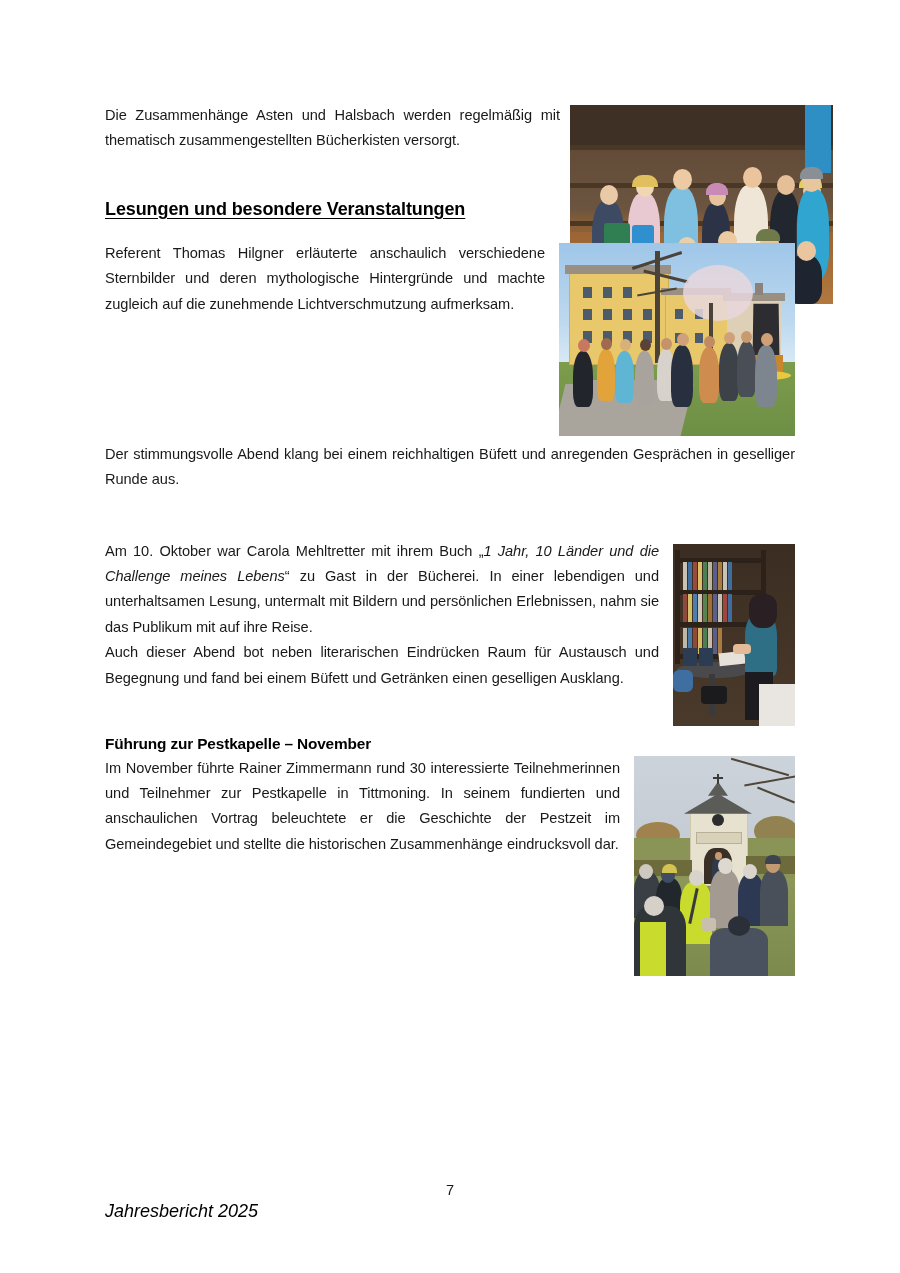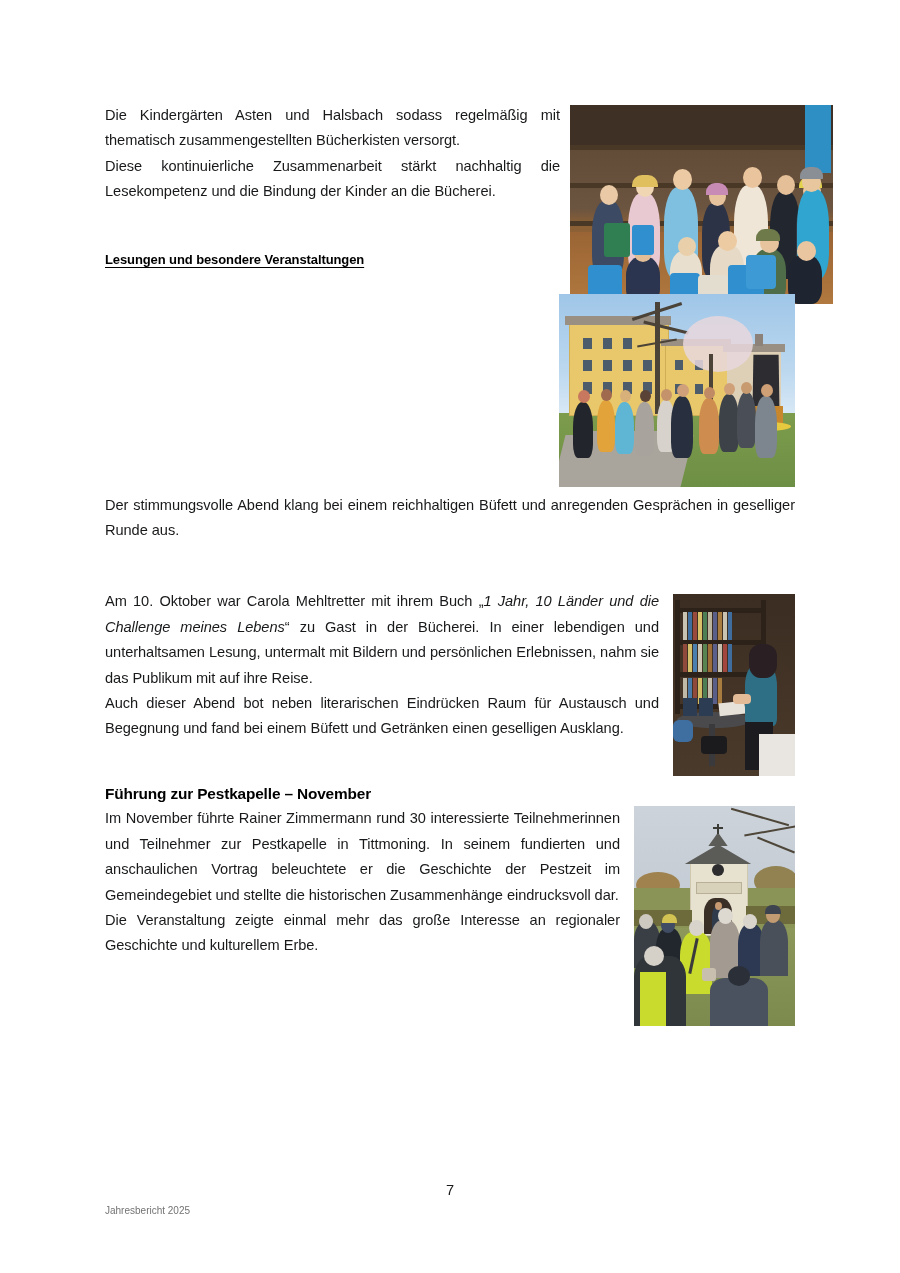--- a/index.html
+++ b/index.html
@@ -35,21 +35,21 @@
     margin: 0;
     text-align: justify;
     letter-spacing: -0.05px;
     color: #18191b;
   }
 
   em.ital { font-style: italic; }
 
   
   .section-heading {
-    font-size: 13px;
+    font-size: 18px;
     font-weight: bold;
     line-height: 26px;
     margin: 0;
     text-decoration: underline;
     text-underline-offset: 3px;
     letter-spacing: -0.1px;
     color: #000000;
   }
   .sub-heading {
     font-size: 15.4px;
@@ -109,23 +109,24 @@
     top: 1180px;
     text-align: center;
     font-size: 14.6px;
     line-height: 20px;
     color: #18191b;
   }
   .footer-left {
     position: absolute;
     left: 105px;
     top: 1200px;
-    font-size: 10px;
+    font-size: 18px;
     line-height: 22px;
-    color: #737373;
+    color: #000000;
+    font-style: italic;
   }
 
   
   .scene { position: absolute; inset: 0; }
   .o { position: absolute; }
 
   
   .p1-bg { inset: 0; background: linear-gradient(#5b4632 0%, #6b5440 52%, #8a5f35 60%, #a8703c 100%); }
   .p1-shelf { background: #4a3826; height: 5px; left: 0; right: 0; }
   .p1-kid { border-radius: 40% 40% 30% 30%; }
@@ -245,22 +246,21 @@
       <div class="o" style="left:158px;top:160px;width:36px;height:39px;background:#2f8fcf;border-radius:4px;"></div>
       <div class="o" style="left:34px;top:118px;width:26px;height:34px;background:#2f7f53;border-radius:3px;"></div>
       <div class="o" style="left:62px;top:120px;width:22px;height:30px;background:#2f8fcf;border-radius:3px;"></div>
       <div class="o" style="left:176px;top:150px;width:30px;height:34px;background:#3d9ad4;border-radius:4px;"></div>
     </div>
   </div>
 
   <div class="content">
 
     <div class="wrap-1">
-      <p class="body">Die Kindergärten Asten und Halsbach sodass regelmäßig mit thematisch zusammengestellten Bücherkisten versorgt.</p>
-      <p class="body">Diese kontinuierliche Zusammenarbeit stärkt nachhaltig die Lesekompetenz und die Bindung der Kinder an die Bücherei.</p>
+      <p class="body">Die Zusammenhänge Asten und Halsbach werden regelmäßig mit thematisch zusammengestellten Bücherkisten versorgt.</p>
     </div>
 
     <div class="gap-sec-head"></div>
 
     <h2 class="section-heading">Lesungen und besondere Veranstaltungen</h2>
 
     <div class="gap-after-sechead"></div>
 
 
     <div class="photo photo-2" role="img" aria-label="Besuchergruppe mit mobiler Sternwarte vor dem gelben Büchereigebäude">
@@ -323,20 +323,21 @@
         <div class="o p1-head" style="left:145px;top:93px;width:11px;height:12px;background:#c08b64;"></div>
         <div class="o p2-person" style="left:160px;top:100px;width:20px;height:58px;background:#3d4249;"></div>
         <div class="o p1-head" style="left:165px;top:89px;width:11px;height:12px;background:#d0a179;"></div>
         <div class="o p2-person" style="left:178px;top:98px;width:19px;height:56px;background:#4a4f57;"></div>
         <div class="o p1-head" style="left:182px;top:88px;width:11px;height:12px;background:#c79a70;"></div>
         <div class="o p2-person" style="left:196px;top:102px;width:22px;height:62px;background:#7d858e;"></div>
         <div class="o p1-head" style="left:202px;top:90px;width:12px;height:13px;background:#cf9f76;"></div>
       </div>
     </div>
 
+    <p class="body">Referent Thomas Hilgner erläuterte anschaulich verschiedene Sternbilder und deren mythologische Hintergründe und machte zugleich auf die zunehmende Lichtverschmutzung aufmerksam.</p>
     <div class="clearer"></div>
     <p class="body">Der stimmungsvolle Abend klang bei einem reichhaltigen Büfett und anregenden Gesprächen in geselliger Runde aus.</p>
 
     <div class="gap-block"></div>
 
     <div class="photo photo-3" role="img" aria-label="Carola Mehltretter liest aus ihrem Buch in der Bücherei">
       <div class="scene" aria-hidden="true">
         <div class="o p3-bg"></div>
 
         <div class="o p3-shelf" style="left:6px;top:14px;width:84px;height:5px;"></div>
@@ -458,20 +459,19 @@
         <div class="o" style="left:76px;top:172px;width:58px;height:48px;background:#4a5260;border-radius:26% 26% 0 0;"></div>
         <div class="o" style="left:94px;top:160px;width:22px;height:20px;background:#2b3038;border-radius:50%;"></div>
 
         <div class="o" style="left:58px;top:132px;width:3px;height:36px;background:#3a3a3c;transform:rotate(12deg);"></div>
         <div class="o" style="left:68px;top:162px;width:14px;height:13px;background:#c9bfae;border-radius:3px;"></div>
       </div>
     </div>
 
     <h3 class="sub-heading">Führung zur Pestkapelle – November</h3>
     <p class="body">Im November führte Rainer Zimmermann rund 30 interessierte Teilnehmerinnen und Teilnehmer zur Pestkapelle in Tittmoning. In seinem fundierten und anschaulichen Vortrag beleuchtete er die Geschichte der Pestzeit im Gemeindegebiet und stellte die historischen Zusammenhänge eindrucksvoll dar.</p>
-    <p class="body">Die Veranstaltung zeigte einmal mehr das große Interesse an regionaler Geschichte und kulturellem Erbe.</p>
 
   </div>
 
   <div class="page-number">7</div>
   <div class="footer-left">Jahresbericht 2025</div>
 
 </div>
 
 </body></html>

